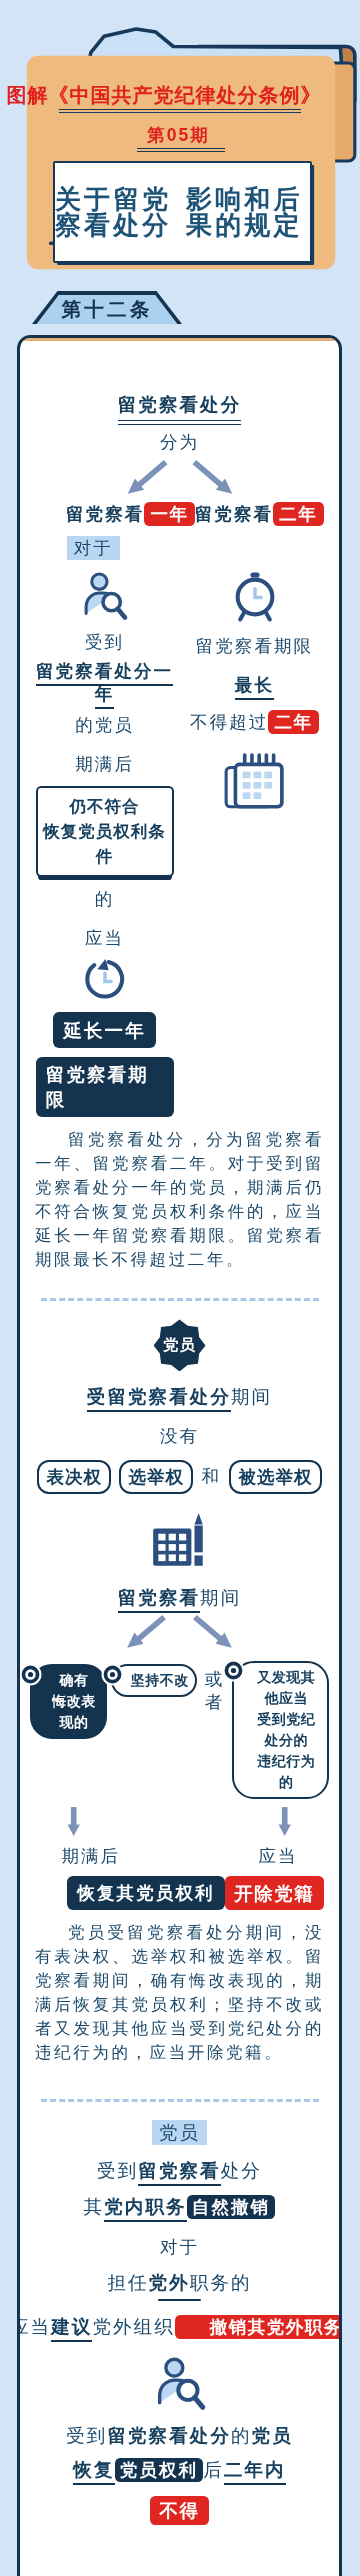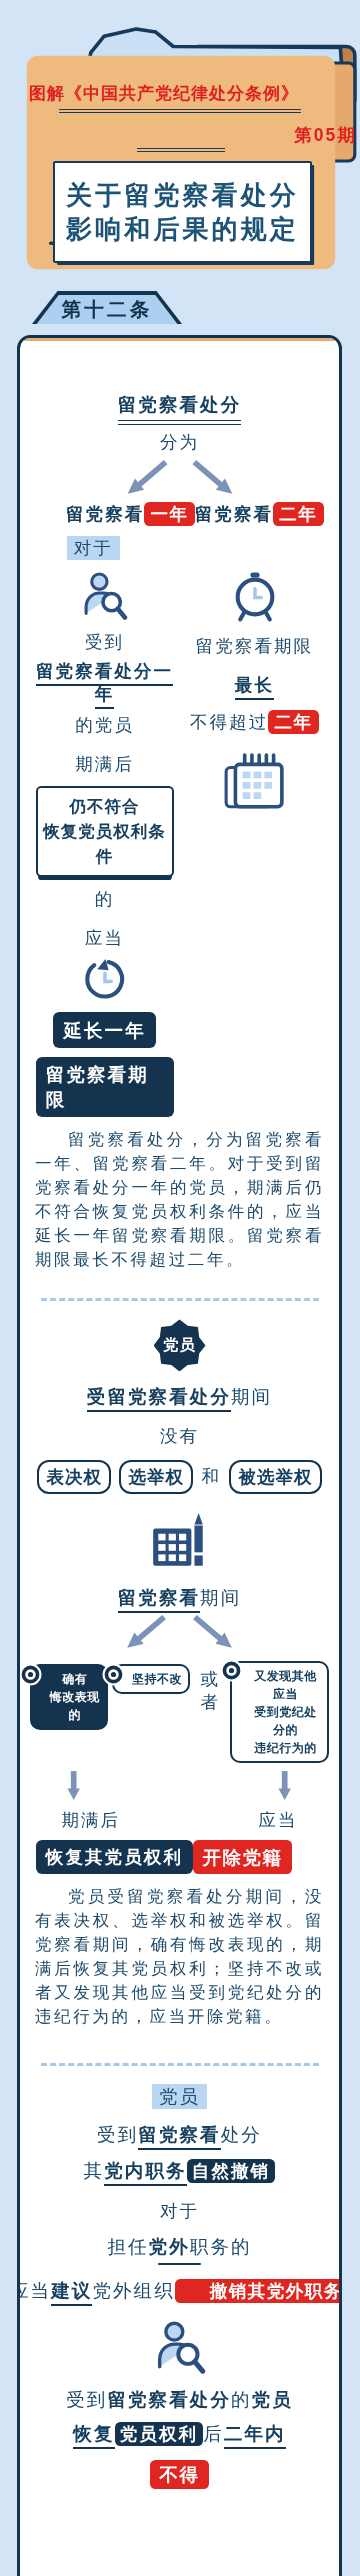--- a/index.html
+++ b/index.html
@@ -7,34 +7,34 @@
     width:361px;height:2875px;position:relative;overflow:hidden;
     background:#d2e4f6;
     font-family:"Liberation Sans", sans-serif;
     color:#1c4a6e;
   }
   
   .folder-wrap{position:absolute;left:0;top:0;width:361px;height:289px;}
   .folder-svg{position:absolute;left:0;top:0;}
   .hdr-series{
     position:absolute;left:0;top:82px;width:328px;text-align:center;
-    color:#e01f1f;font-size:17px;font-weight:bold;letter-spacing:1px;
+    color:#e01f1f;font-size:20px;font-weight:bold;letter-spacing:1px;
   }
   .hdr-rule{position:absolute;left:59px;width:242px;height:0;border-top:1.5px solid #16395c;border-bottom:1.5px solid #16395c;padding-top:1.5px;}
   .hdr-rule.r1{top:109px;}
   .hdr-rule.r2{top:148px;left:137px;width:88px;}
   .hdr-issue{
-    position:absolute;left:0;top:123px;width:357px;text-align:right;
+    position:absolute;left:0;top:123px;width:357px;text-align:center;
     color:#e01f1f;font-size:17.5px;font-weight:bold;letter-spacing:2.1px;
   }
   .title-box{
     position:absolute;left:53px;top:161px;width:255px;height:98px;
     background:#ffffff;border:2.6px solid #16395c;border-radius:2.1px;
     box-shadow:3.1px 3.1px 0 -1px #16395c;
-    display:flex;flex-direction:column;justify-content:center;align-items:center;gap:7.2px;
+    display:flex;justify-content:center;align-items:center;gap:7.2px;
   }
   .title-box .t{
     color:#1d5377;font-size:26px;font-weight:bold;letter-spacing:3.1px;line-height:1;
   }
   
   .tab{
     position:absolute;left:32px;top:291px;width:150px;height:33px;
     background:#14334f;
     -webkit-clip-path:polygon(0 100%,17% 0,83% 0,100% 100%);
     clip-path:polygon(0 100%,17% 0,83% 0,100% 100%);
@@ -81,22 +81,22 @@
     box-shadow:0 5.2px 0 -2.1px #14334f;
     padding:6.2px 5.2px;text-align:center;
     font-size:16.5px;font-weight:bold;color:#17405f;letter-spacing:1px;line-height:1.5;
   }
   .pill{
     border:2.1px solid #14334f;border-radius:12px;background:#fff;
     font-size:17.5px;font-weight:bold;color:#17405f;letter-spacing:1px;
     padding:3.1px 7.2px;
   }
   .bubble{
-    position:relative;border:2.6px solid #14334f;border-radius:10px;background:#fff;
-    font-size:12px;font-weight:bold;color:#17405f;letter-spacing:0.5px;
+    position:relative;border:2.6px solid #14334f;border-radius:22px;background:#fff;
+    font-size:14px;font-weight:bold;color:#17405f;letter-spacing:0.5px;
     padding:4.1px 6.2px 4.1px 17.5px;text-align:center;line-height:1.5;
   }
   .bubble.dark{background:#14334f;color:#fff;border-color:#14334f;}
   .target{position:absolute;left:-12.4px;top:-3.1px;}
   .seal{
     width:52px;height:52px;background:#14334f;
     -webkit-clip-path:polygon(50% 0%,65.7% 12.1%,85.4% 14.6%,87.9% 34.3%,100% 50%,87.9% 65.7%,85.4% 85.4%,65.7% 87.9%,50% 100%,34.3% 87.9%,14.6% 85.4%,12.1% 65.7%,0% 50%,12.1% 34.3%,14.6% 14.6%,34.3% 12.1%);
     clip-path:polygon(50% 0%,65.7% 12.1%,85.4% 14.6%,87.9% 34.3%,100% 50%,87.9% 65.7%,85.4% 85.4%,65.7% 87.9%,50% 100%,34.3% 87.9%,14.6% 85.4%,12.1% 65.7%,0% 50%,12.1% 34.3%,14.6% 14.6%,34.3% 12.1%);
     display:flex;align-items:center;justify-content:center;
     color:#fff;font-size:15.5px;font-weight:bold;letter-spacing:1px;
@@ -308,21 +308,21 @@
         <line x1="13" y1="2" x2="13" y2="38" stroke="#7d92b8" stroke-width="11"></line>
         <polygon points="1,36 25,36 13,58" fill="#7d92b8"></polygon>
       </svg>
     </div>
 
     <div class="row mt14" style="width:82%;justify-content:space-between;">
       <div class="h34">期满后</div>
       <div class="h34">应当</div>
     </div>
 
-    <div class="row mt14" style="width:100%;justify-content:flex-start;">
+    <div class="row mt14" style="width:100%;justify-content:flex-end;">
       <div class="badge-navy" style="font-size:17.5px;">恢复其党员权利</div>
       <div class="badge-red big">开除党籍</div>
     </div>
 
     <p class="para mt44">党员受留党察看处分期间，没有表决权、选举权和被选举权。留党察看期间，确有悔改表现的，期满后恢复其党员权利；坚持不改或者又发现其他应当受到党纪处分的违纪行为的，应当开除党籍。</p>
 
     <div class="divider mt36"></div>
 
     <div class="h36 mt36"><span class="hl">党员</span></div>
 

